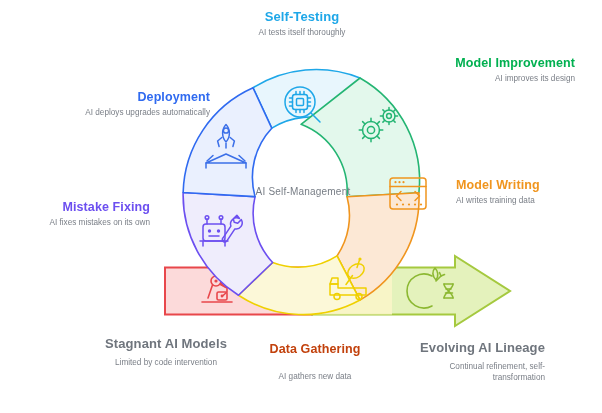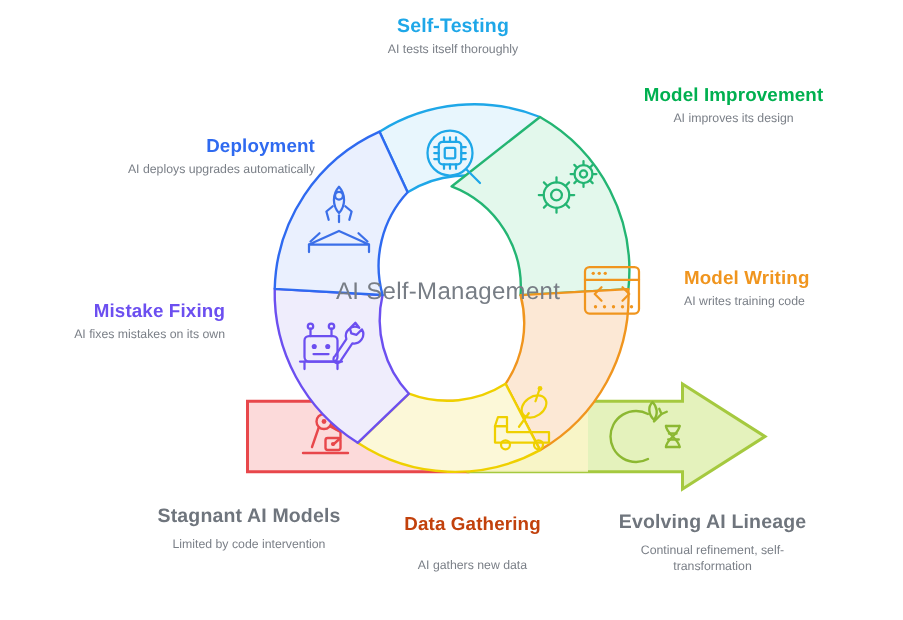--- a/index.html
+++ b/index.html
@@ -18,47 +18,47 @@
     margin:0 0 4px 0;
   }
   .lbl .sub{
     font-size:8.2px;color:#7a7f87;line-height:10.5px;font-weight:400;margin:0;
   }
 
   
   #lbl-self-testing{left:202px;top:10px;width:200px;text-align:center;}
   #lbl-self-testing .title{color:#1ea7e8;font-size:13px;}
 
-  #lbl-model-improvement{left:419px;top:56px;width:140px;text-align:center;}
+  #lbl-model-improvement{left:435px;top:56px;width:140px;text-align:right;}
   #lbl-model-improvement .title{color:#00b050;}
 
   #lbl-code-writing{left:456px;top:178px;width:145px;text-align:left;}
   #lbl-code-writing .title{color:#f0951e;}
 
   #lbl-deployment{left:80px;top:90px;width:130px;text-align:right;}
   #lbl-deployment .title{color:#2f6af0;}
 
   #lbl-mistake-fixing{left:20px;top:200px;width:130px;text-align:right;}
   #lbl-mistake-fixing .title{color:#6c4ff0;}
 
   #lbl-stagnant{left:100px;top:336px;width:132px;text-align:center;}
   #lbl-stagnant .title{color:#6f757d;font-size:13px;line-height:16px;}
   #lbl-stagnant .sub{margin-top:6px;}
 
   #lbl-data-gathering{left:250px;top:342px;width:130px;text-align:center;}
   #lbl-data-gathering .title{color:#c2410c;font-size:12.5px;}
   #lbl-data-gathering .sub{margin-top:16px;}
 
-  #lbl-evolving{left:405px;top:340px;width:140px;text-align:center;}
+  #lbl-evolving{left:405px;top:340px;width:140px;text-align:right;}
   #lbl-evolving .title{color:#6f757d;font-size:13px;line-height:16px;}
   #lbl-evolving .sub{margin-top:6px;}
 
   #center-label{
-    position:absolute;left:224px;top:186px;width:158px;text-align:left;
-    font-size:16px;color:#777d85;letter-spacing:.2px;
+    position:absolute;left:224px;top:186px;width:158px;text-align:center;
+    font-size:10px;color:#777d85;letter-spacing:.2px;
   }
 </style>
 </head>
 <body>
 
 <div id="stage">
 
   <svg width="602" height="413" viewBox="0 0 602 413" style="position:absolute;left:0;top:0;">
 
     <g>
@@ -215,21 +215,21 @@
     <p class="sub">AI tests itself thoroughly</p>
   </div>
 
   <div class="lbl" id="lbl-model-improvement">
     <p class="title">Model Improvement</p>
     <p class="sub">AI improves its design</p>
   </div>
 
   <div class="lbl" id="lbl-code-writing">
     <p class="title">Model Writing</p>
-    <p class="sub">AI writes training code</p>
+    <p class="sub">AI writes training data</p>
   </div>
 
   <div class="lbl" id="lbl-deployment">
     <p class="title">Deployment</p>
     <p class="sub">AI deploys upgrades automatically</p>
   </div>
 
   <div class="lbl" id="lbl-mistake-fixing">
     <p class="title">Mistake Fixing</p>
     <p class="sub">AI fixes mistakes on its own</p>

